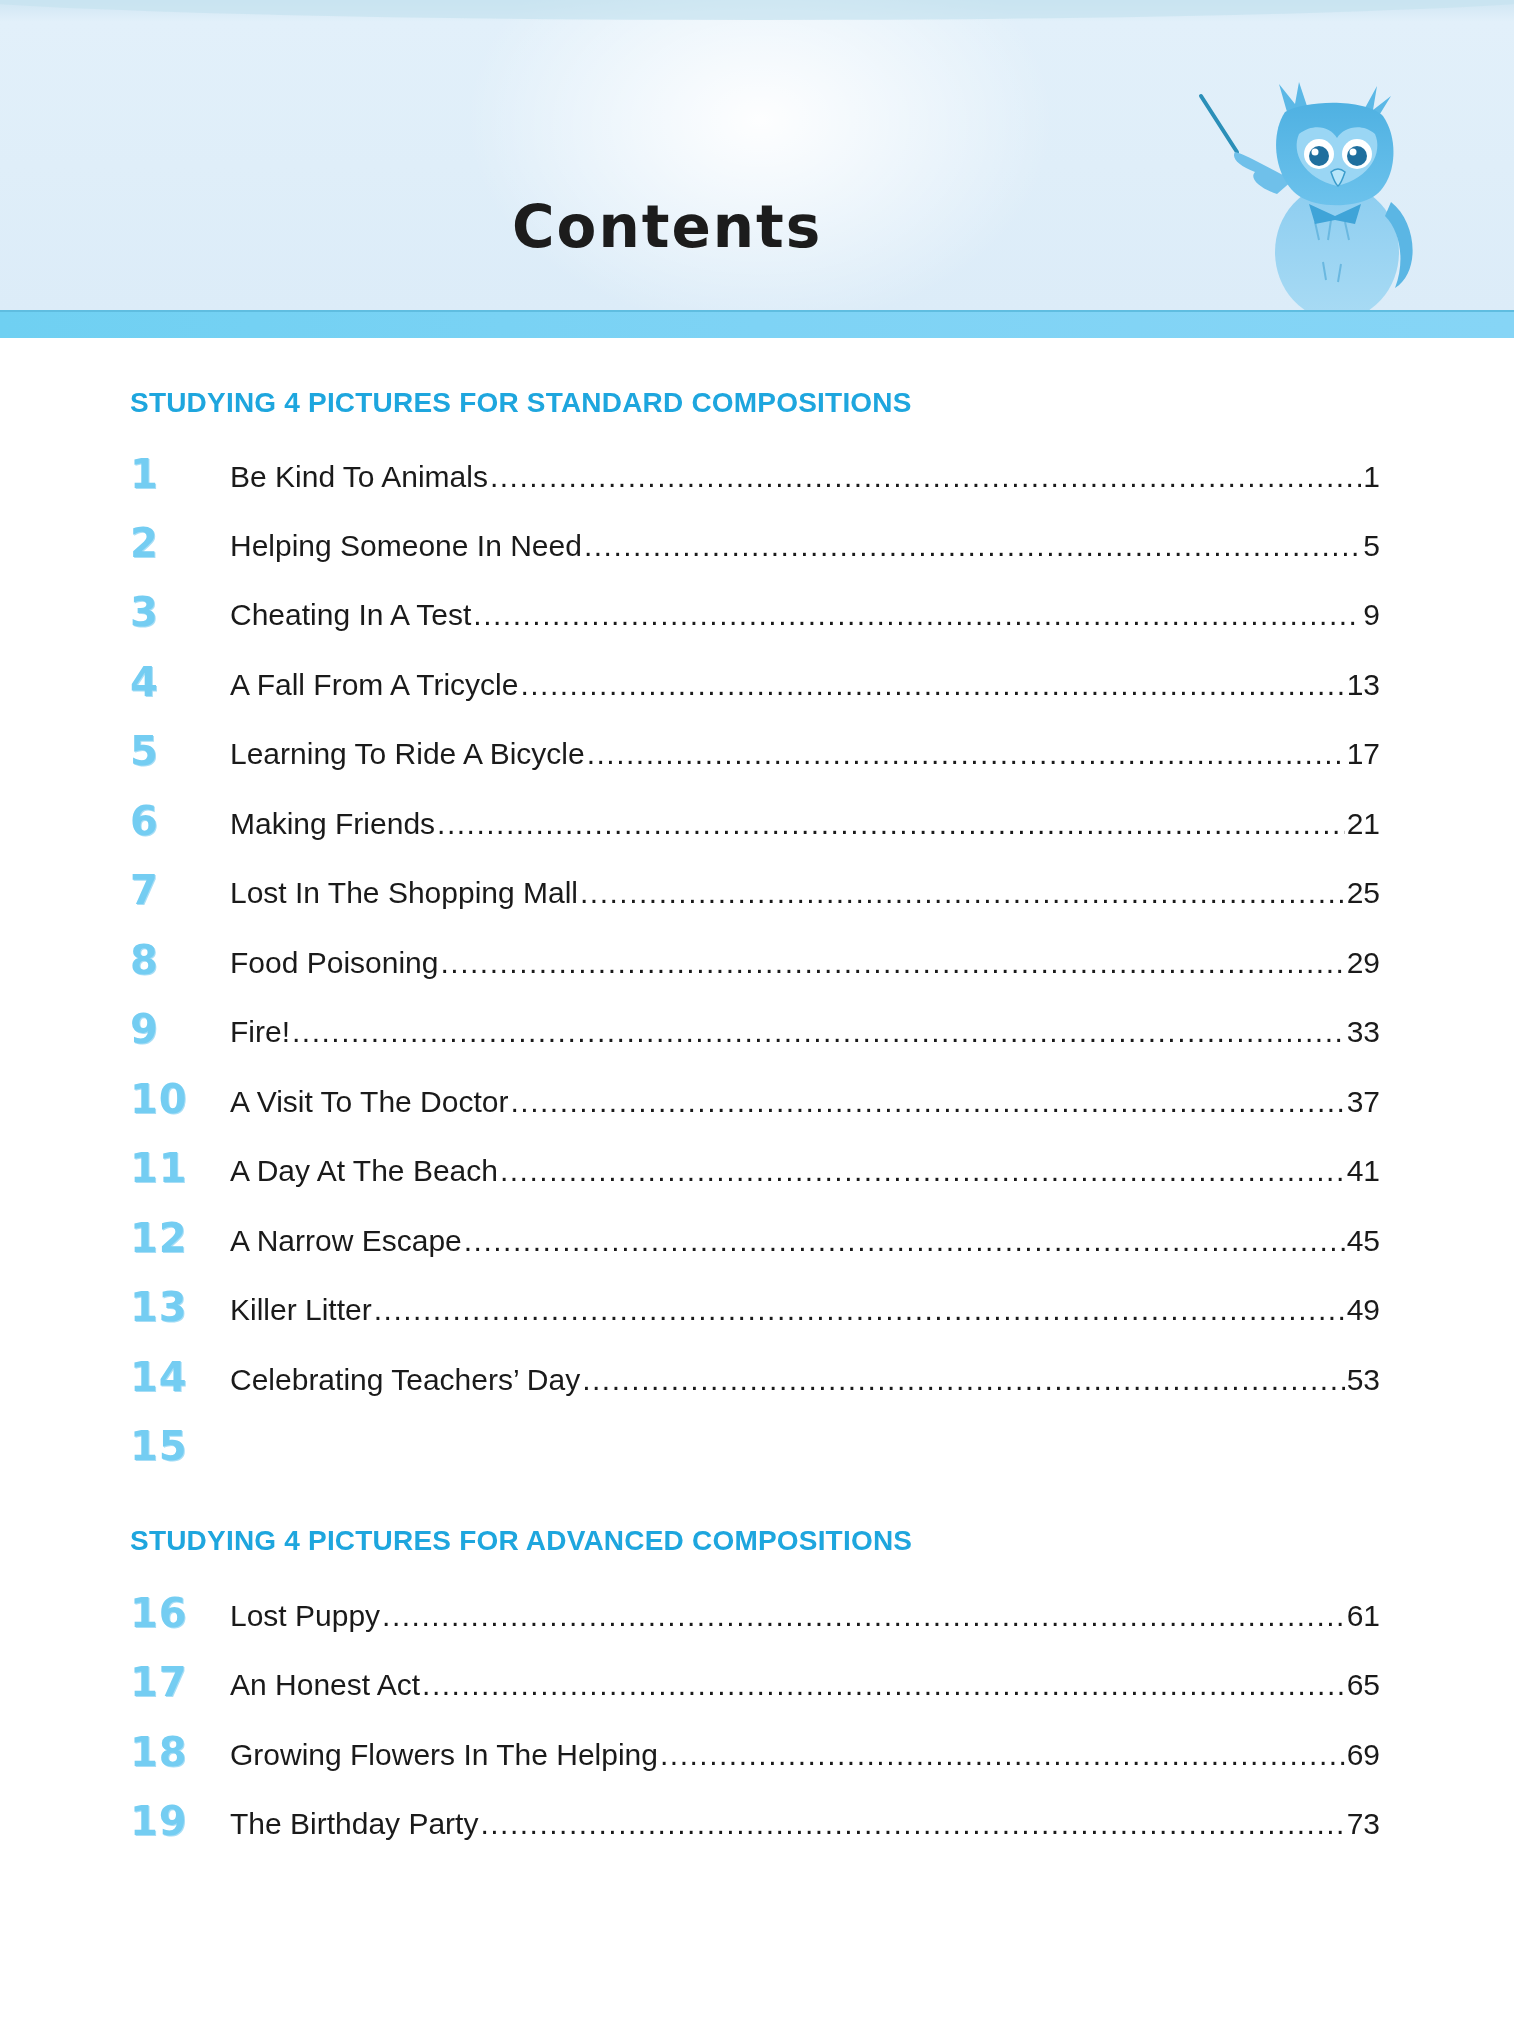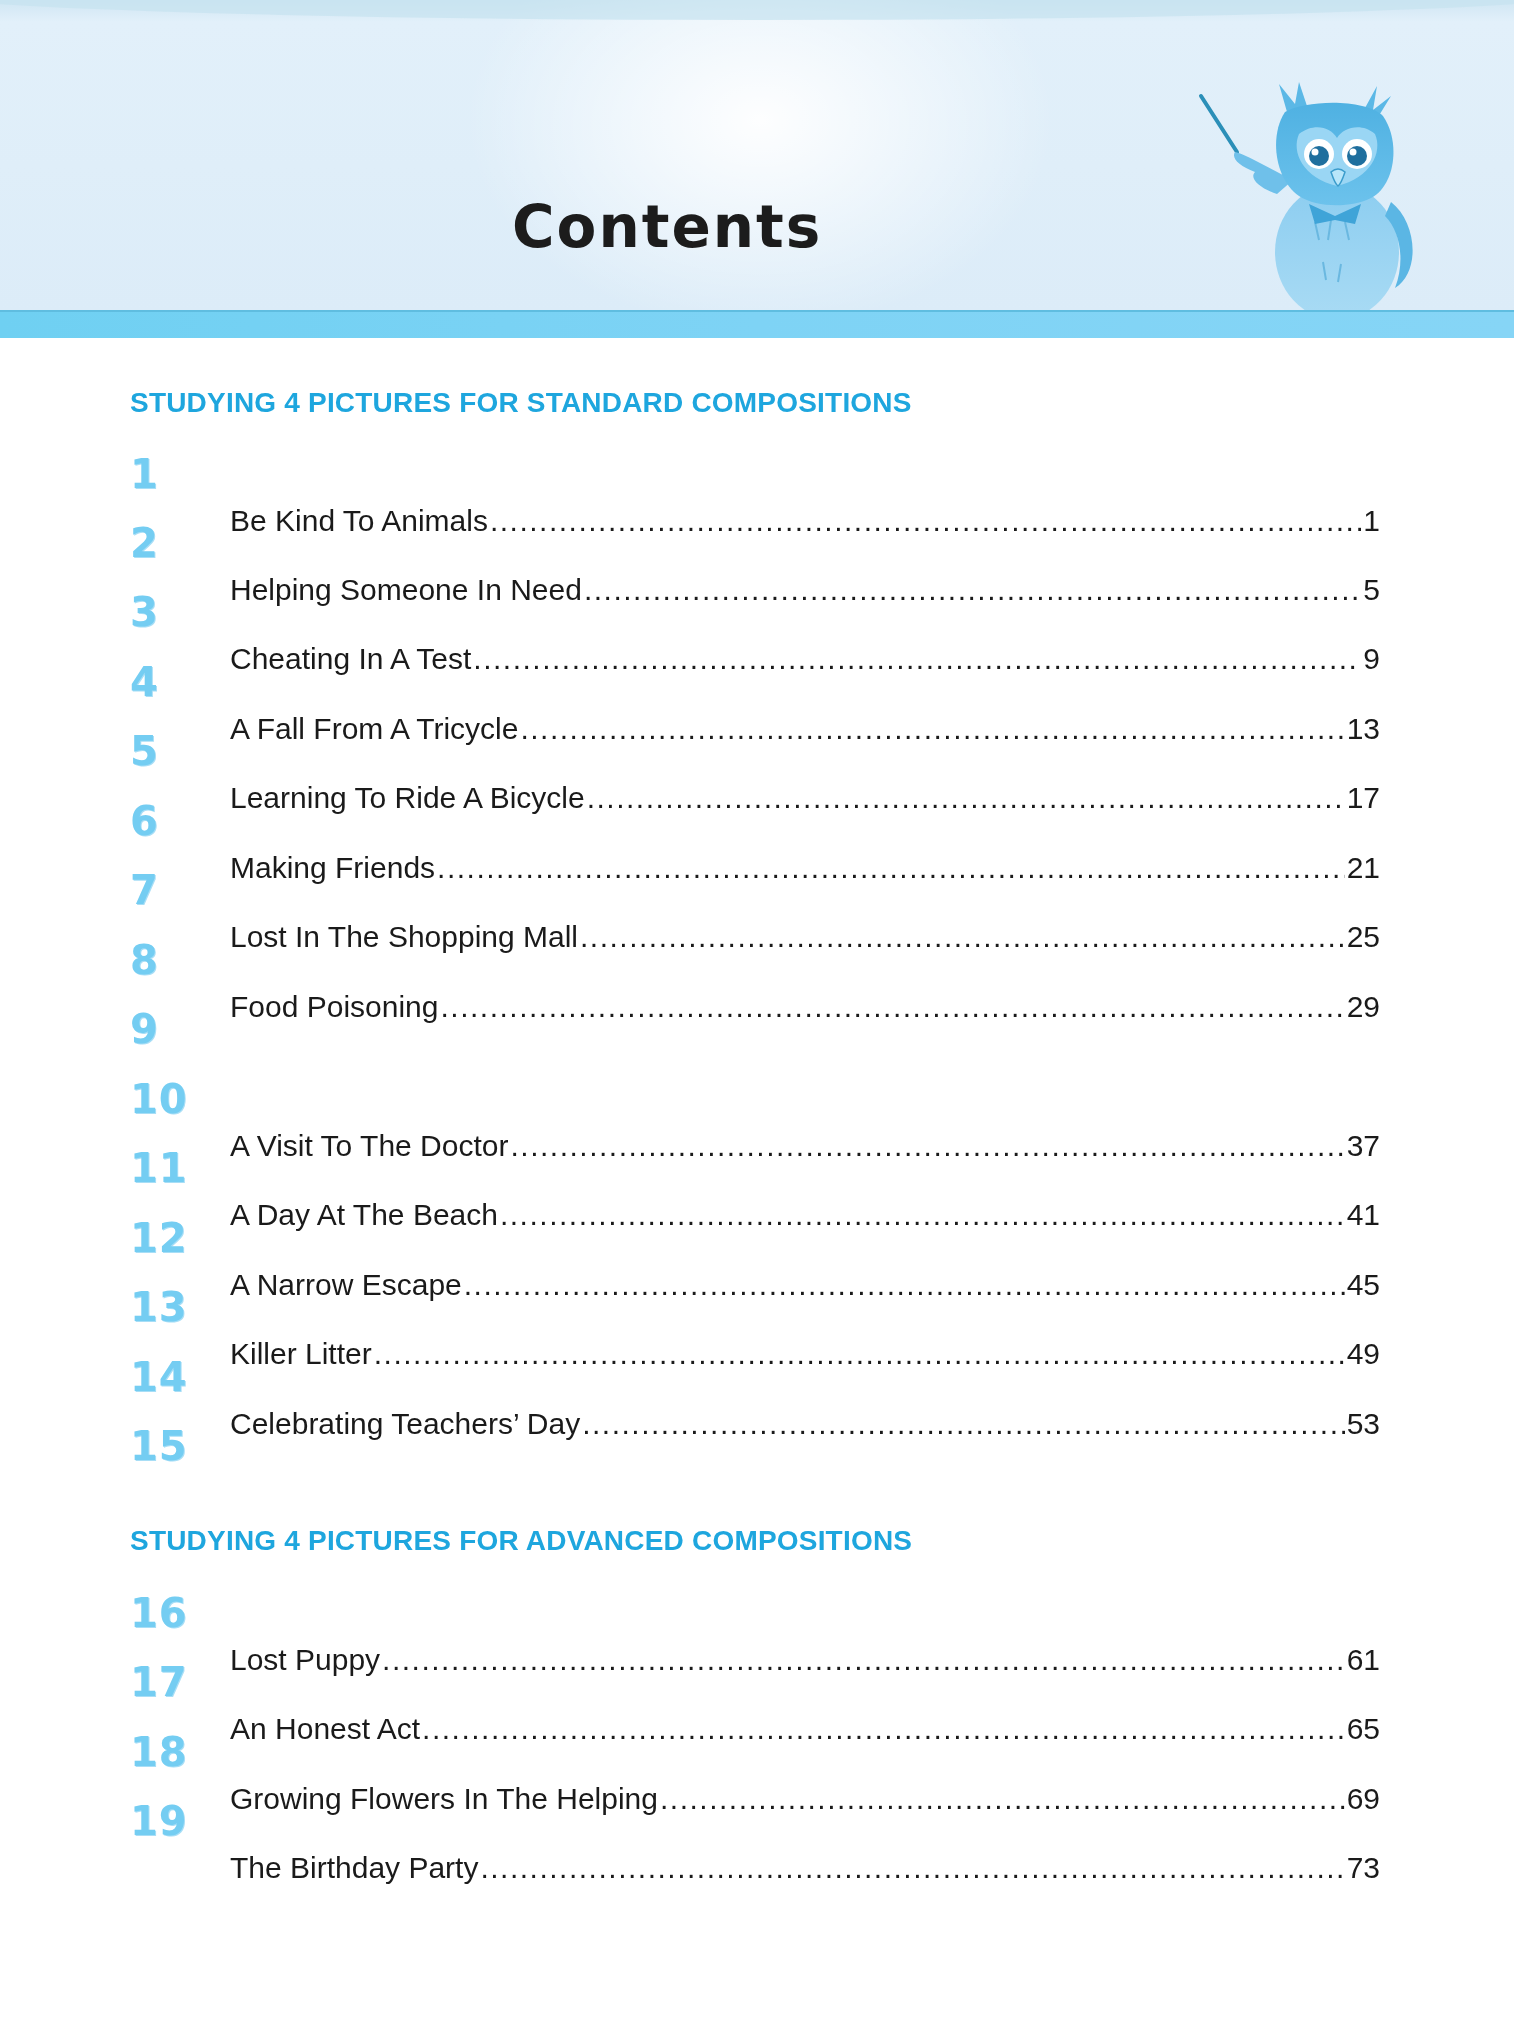--- a/index.html
+++ b/index.html
@@ -94,21 +94,20 @@
       left: 100px;
       right: 0;
       top: 0;
       display: flex;
       align-items: baseline;
       font-family: "Liberation Sans", sans-serif;
       font-size: 30px;
       color: #1a1a1a;
       line-height: 38px;
       white-space: nowrap;
-      margin-top: 44px;
     }
     .toc-title {
       flex: 0 0 auto;
     }
     .toc-leader {
       flex: 1 1 auto;
       overflow: hidden;
       white-space: nowrap;
       margin: 0 2px;
       color: #1a1a1a;
@@ -236,20 +235,25 @@
 <div class="toc-row" style="top:944px;">
   <span class="toc-num">8</span>
   <div class="toc-line">
       <span class="toc-title">Food Poisoning</span>
       <span class="toc-leader"></span>
       <span class="toc-page">29</span>
     </div>
 </div>
 <div class="toc-row" style="top:1013px;">
   <span class="toc-num">9</span>
+  <div class="toc-line">
+      <span class="toc-title">Fire!</span>
+      <span class="toc-leader"></span>
+      <span class="toc-page">33</span>
+    </div>
 </div>
 <div class="toc-row" style="top:1083px;">
   <span class="toc-num">10</span>
   <div class="toc-line">
       <span class="toc-title">A Visit To The Doctor</span>
       <span class="toc-leader"></span>
       <span class="toc-page">37</span>
     </div>
 </div>
 <div class="toc-row" style="top:1152px;">

